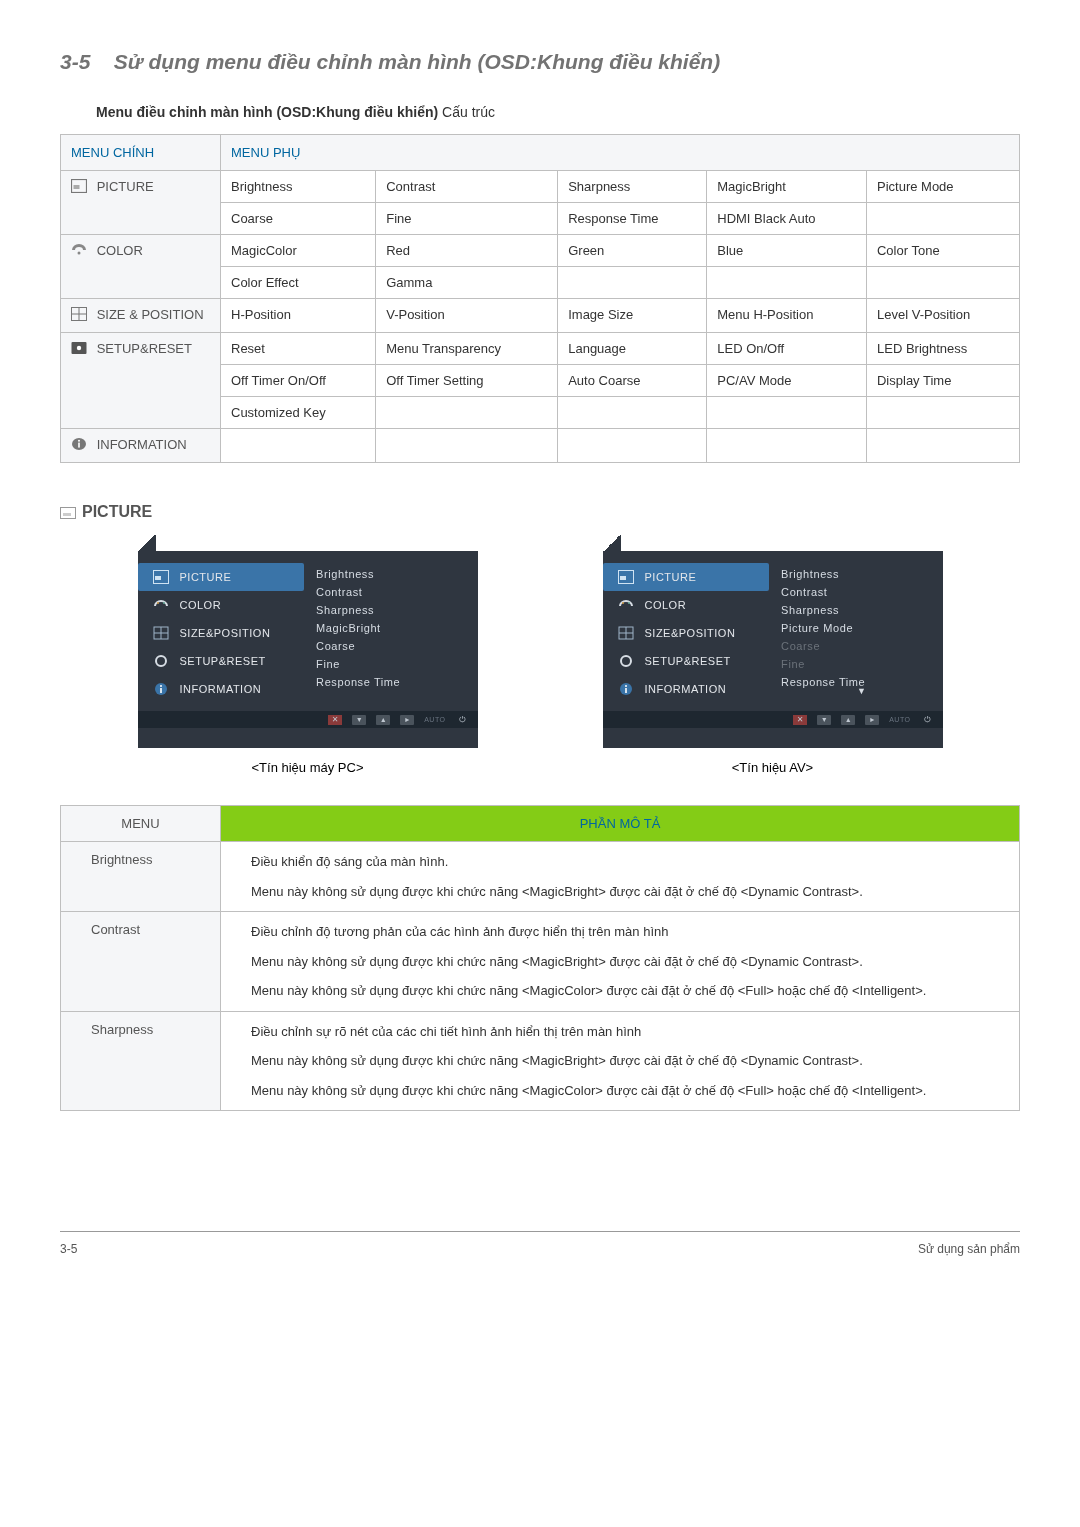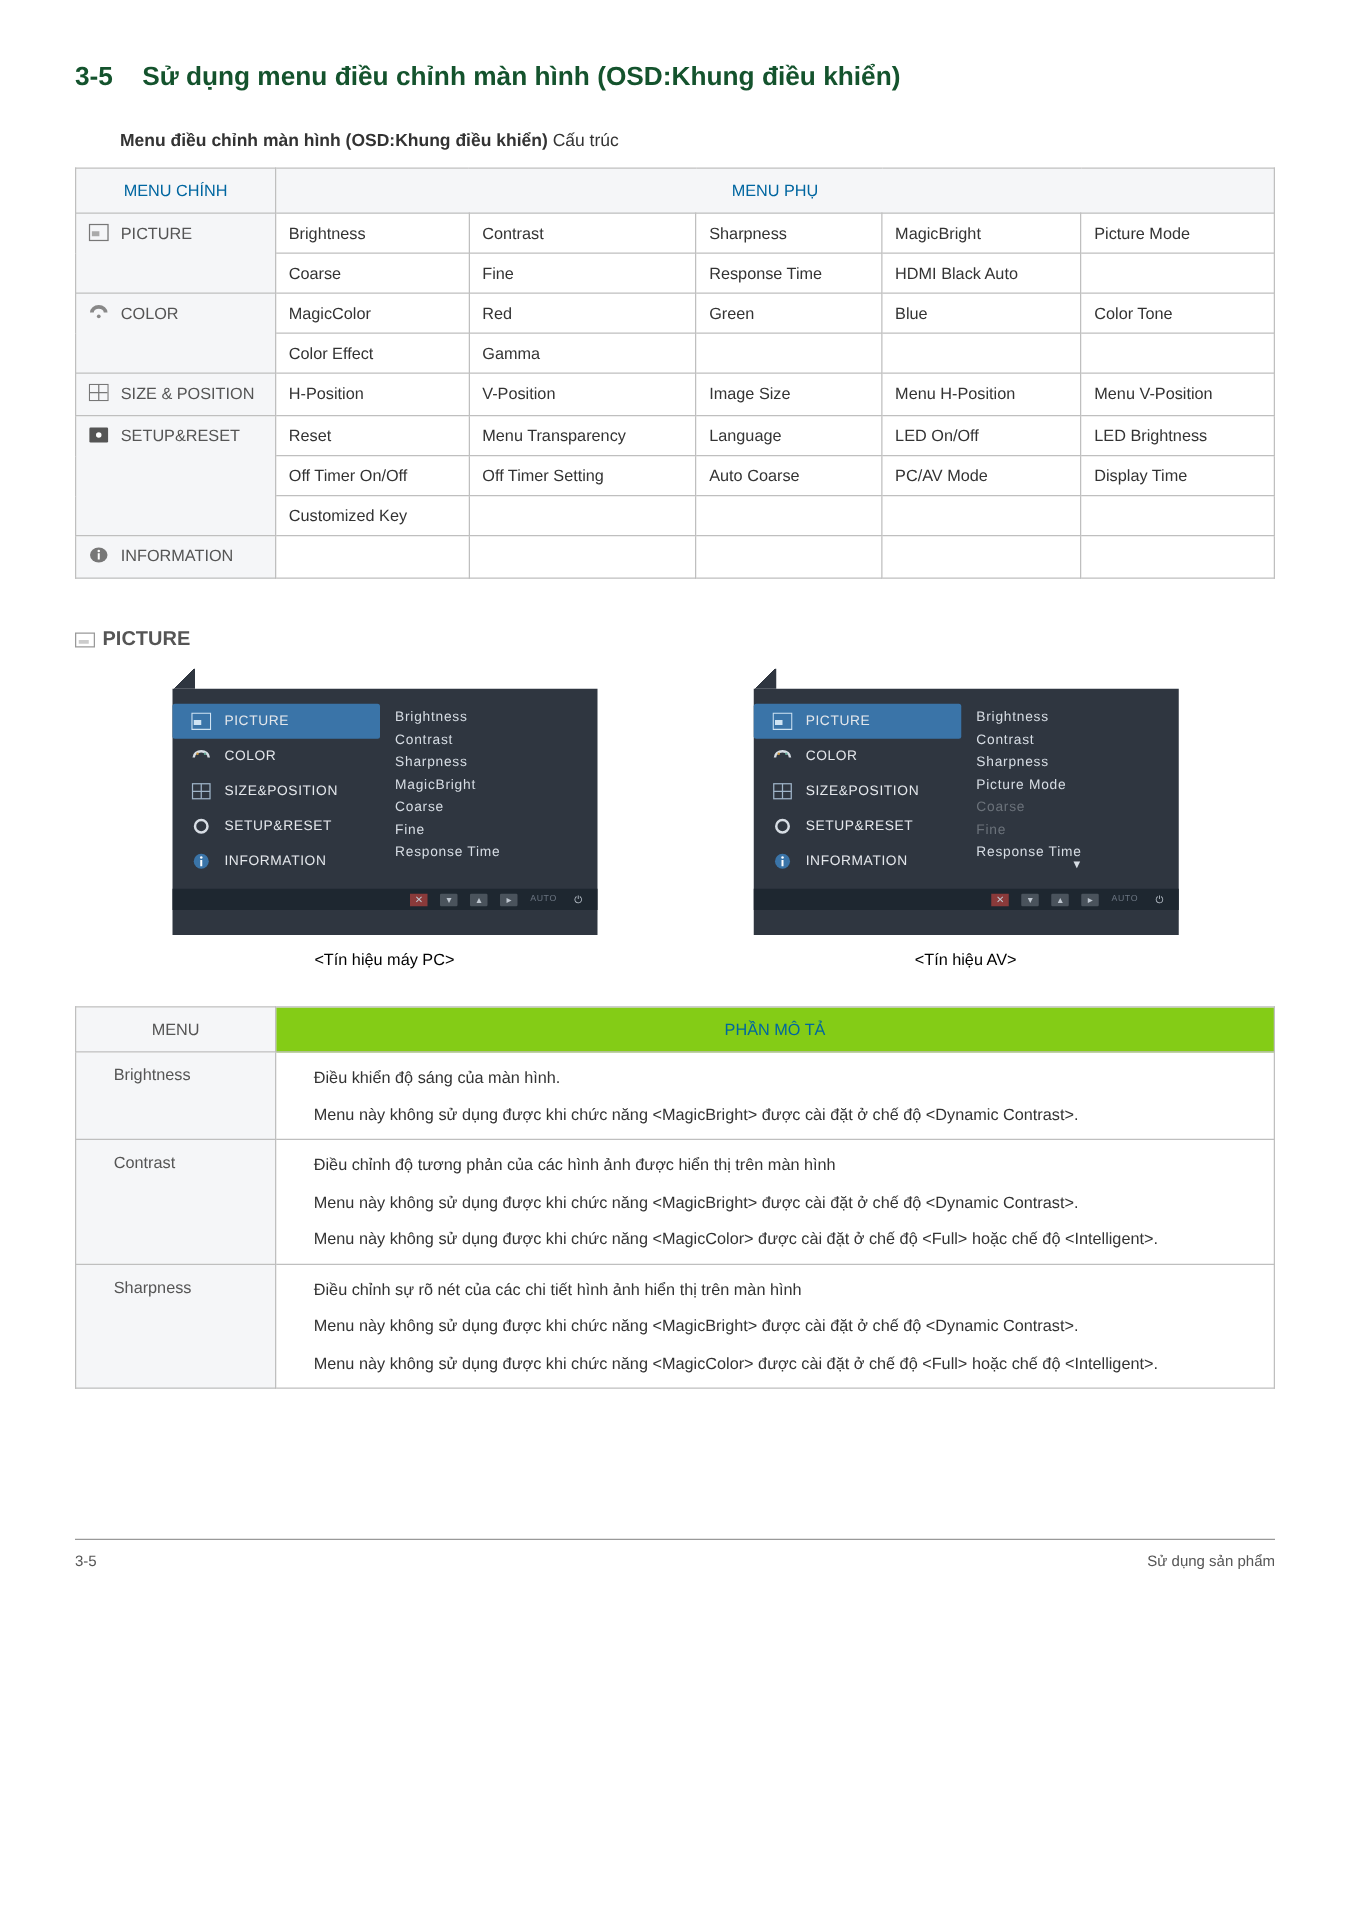--- a/index.html
+++ b/index.html
@@ -6,24 +6,25 @@
   body {
     font-family: Arial, Helvetica, sans-serif;
     background: #fff;
     width: 1080px;
     margin: 0 auto;
     color: #333;
     font-size: 13px;
     padding: 50px 60px 30px 60px;
   }
   .heading {
-    color: #14532d;
+    color: #737373;
     font-size: 21px;
     font-weight: bold;
     margin-bottom: 30px;
+    font-style: italic;
   }
   .subheading {
     font-size: 14px;
     margin-bottom: 14px;
     padding-left: 36px;
   }
   .subheading .bold { font-weight: bold; }
 
   
   .tbl { width: 100%; border-collapse: collapse; margin-bottom: 40px; }
@@ -31,21 +32,20 @@
     border: 1px solid #bfbfbf;
     padding: 8px 10px;
     text-align: left;
     vertical-align: top;
     font-size: 13px;
   }
   .tbl th {
     background: #f5f6f8;
     color: #0066a0;
     font-weight: normal;
-    text-align: center;
     padding: 10px;
   }
   .main-col { width: 160px; }
   .main-cell { background: #f5f6f8; color: #555; }
   .icon-box { display: inline-block; vertical-align: middle; margin-right: 6px; }
 
   
   .pic-heading { color: #555; font-size: 16px; font-weight: bold; margin: 6px 0 30px 0; }
   .pic-heading .sq { display:inline-block; width:16px; height:12px; border:1.5px solid #999; margin-right:6px; vertical-align:middle; position:relative; }
   .pic-heading .sq::before { content:""; position:absolute; left:2px; top:5px; width:8px; height:3px; background:#ccc; }
@@ -164,21 +164,21 @@
               <line x1="8" y1="1" x2="8" y2="13" stroke="#777"></line>
               <line x1="1" y1="7" x2="15" y2="7" stroke="#777"></line>
             </svg>
       </span>
       <span>SIZE &amp; POSITION</span>
     </td>
     <td>H-Position</td>
     <td>V-Position</td>
     <td>Image Size</td>
     <td>Menu H-Position</td>
-    <td>Menu V-Position</td>
+    <td>Level V-Position</td>
   </tr>
 
   <tr>
     <td class="main-cell" rowspan="3">
       <span class="icon-box">
         <svg class="svg-i" viewBox="0 0 16 14">
               <rect x="0.5" y="1" width="15" height="12" rx="1" fill="#555"></rect>
               <circle cx="8" cy="7" r="2.2" fill="#fff"></circle>
             </svg>
       </span>

